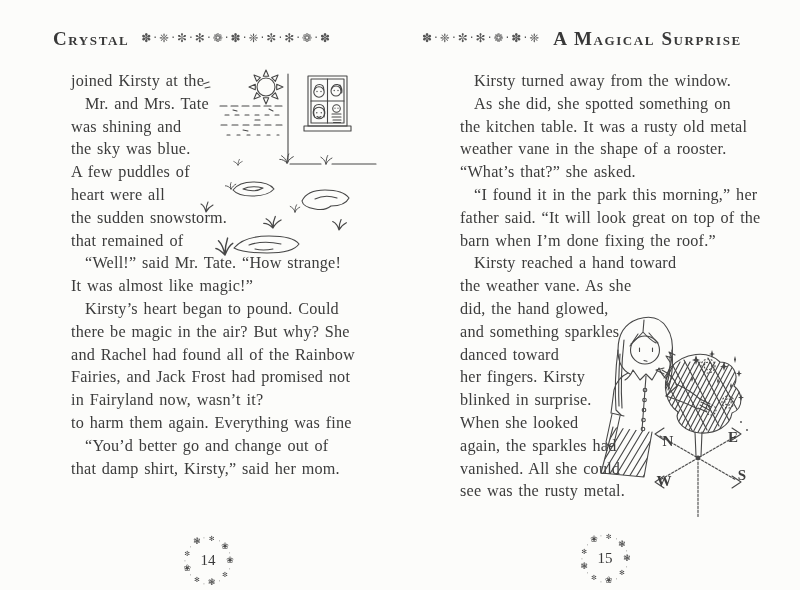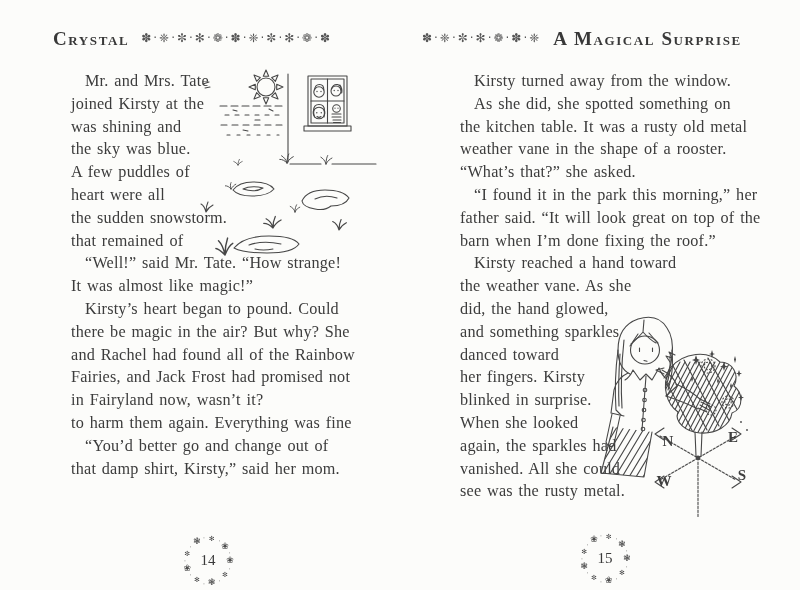--- a/index.html
+++ b/index.html
@@ -53,22 +53,22 @@
 <body>
 
 <div class="page" id="left-page">
 
   <div class="runhead">
     <span class="title">Crystal</span>
     <span class="orn">✽·❈·✼·✻·❁·✽·❈·✼·✻·❁·✽</span>
   </div>
 
   <div class="textcol">
+    <div class="line">joined Kirsty at the</div>
     <div class="line indent">Mr. and Mrs. Tate</div>
-    <div class="line">joined Kirsty at the</div>
     <div class="line">was shining and</div>
     <div class="line">the sky was blue.</div>
     <div class="line">A few puddles of</div>
     <div class="line">heart were all</div>
     <div class="line">the sudden snowstorm.</div>
     <div class="line">that remained of</div>
     <div class="line indent">“Well!” said Mr. Tate. “How strange!</div>
     <div class="line">It was almost like magic!”</div>
     <div class="line indent">Kirsty’s heart began to pound. Could</div>
     <div class="line">there be magic in the air? But why? She</div>

